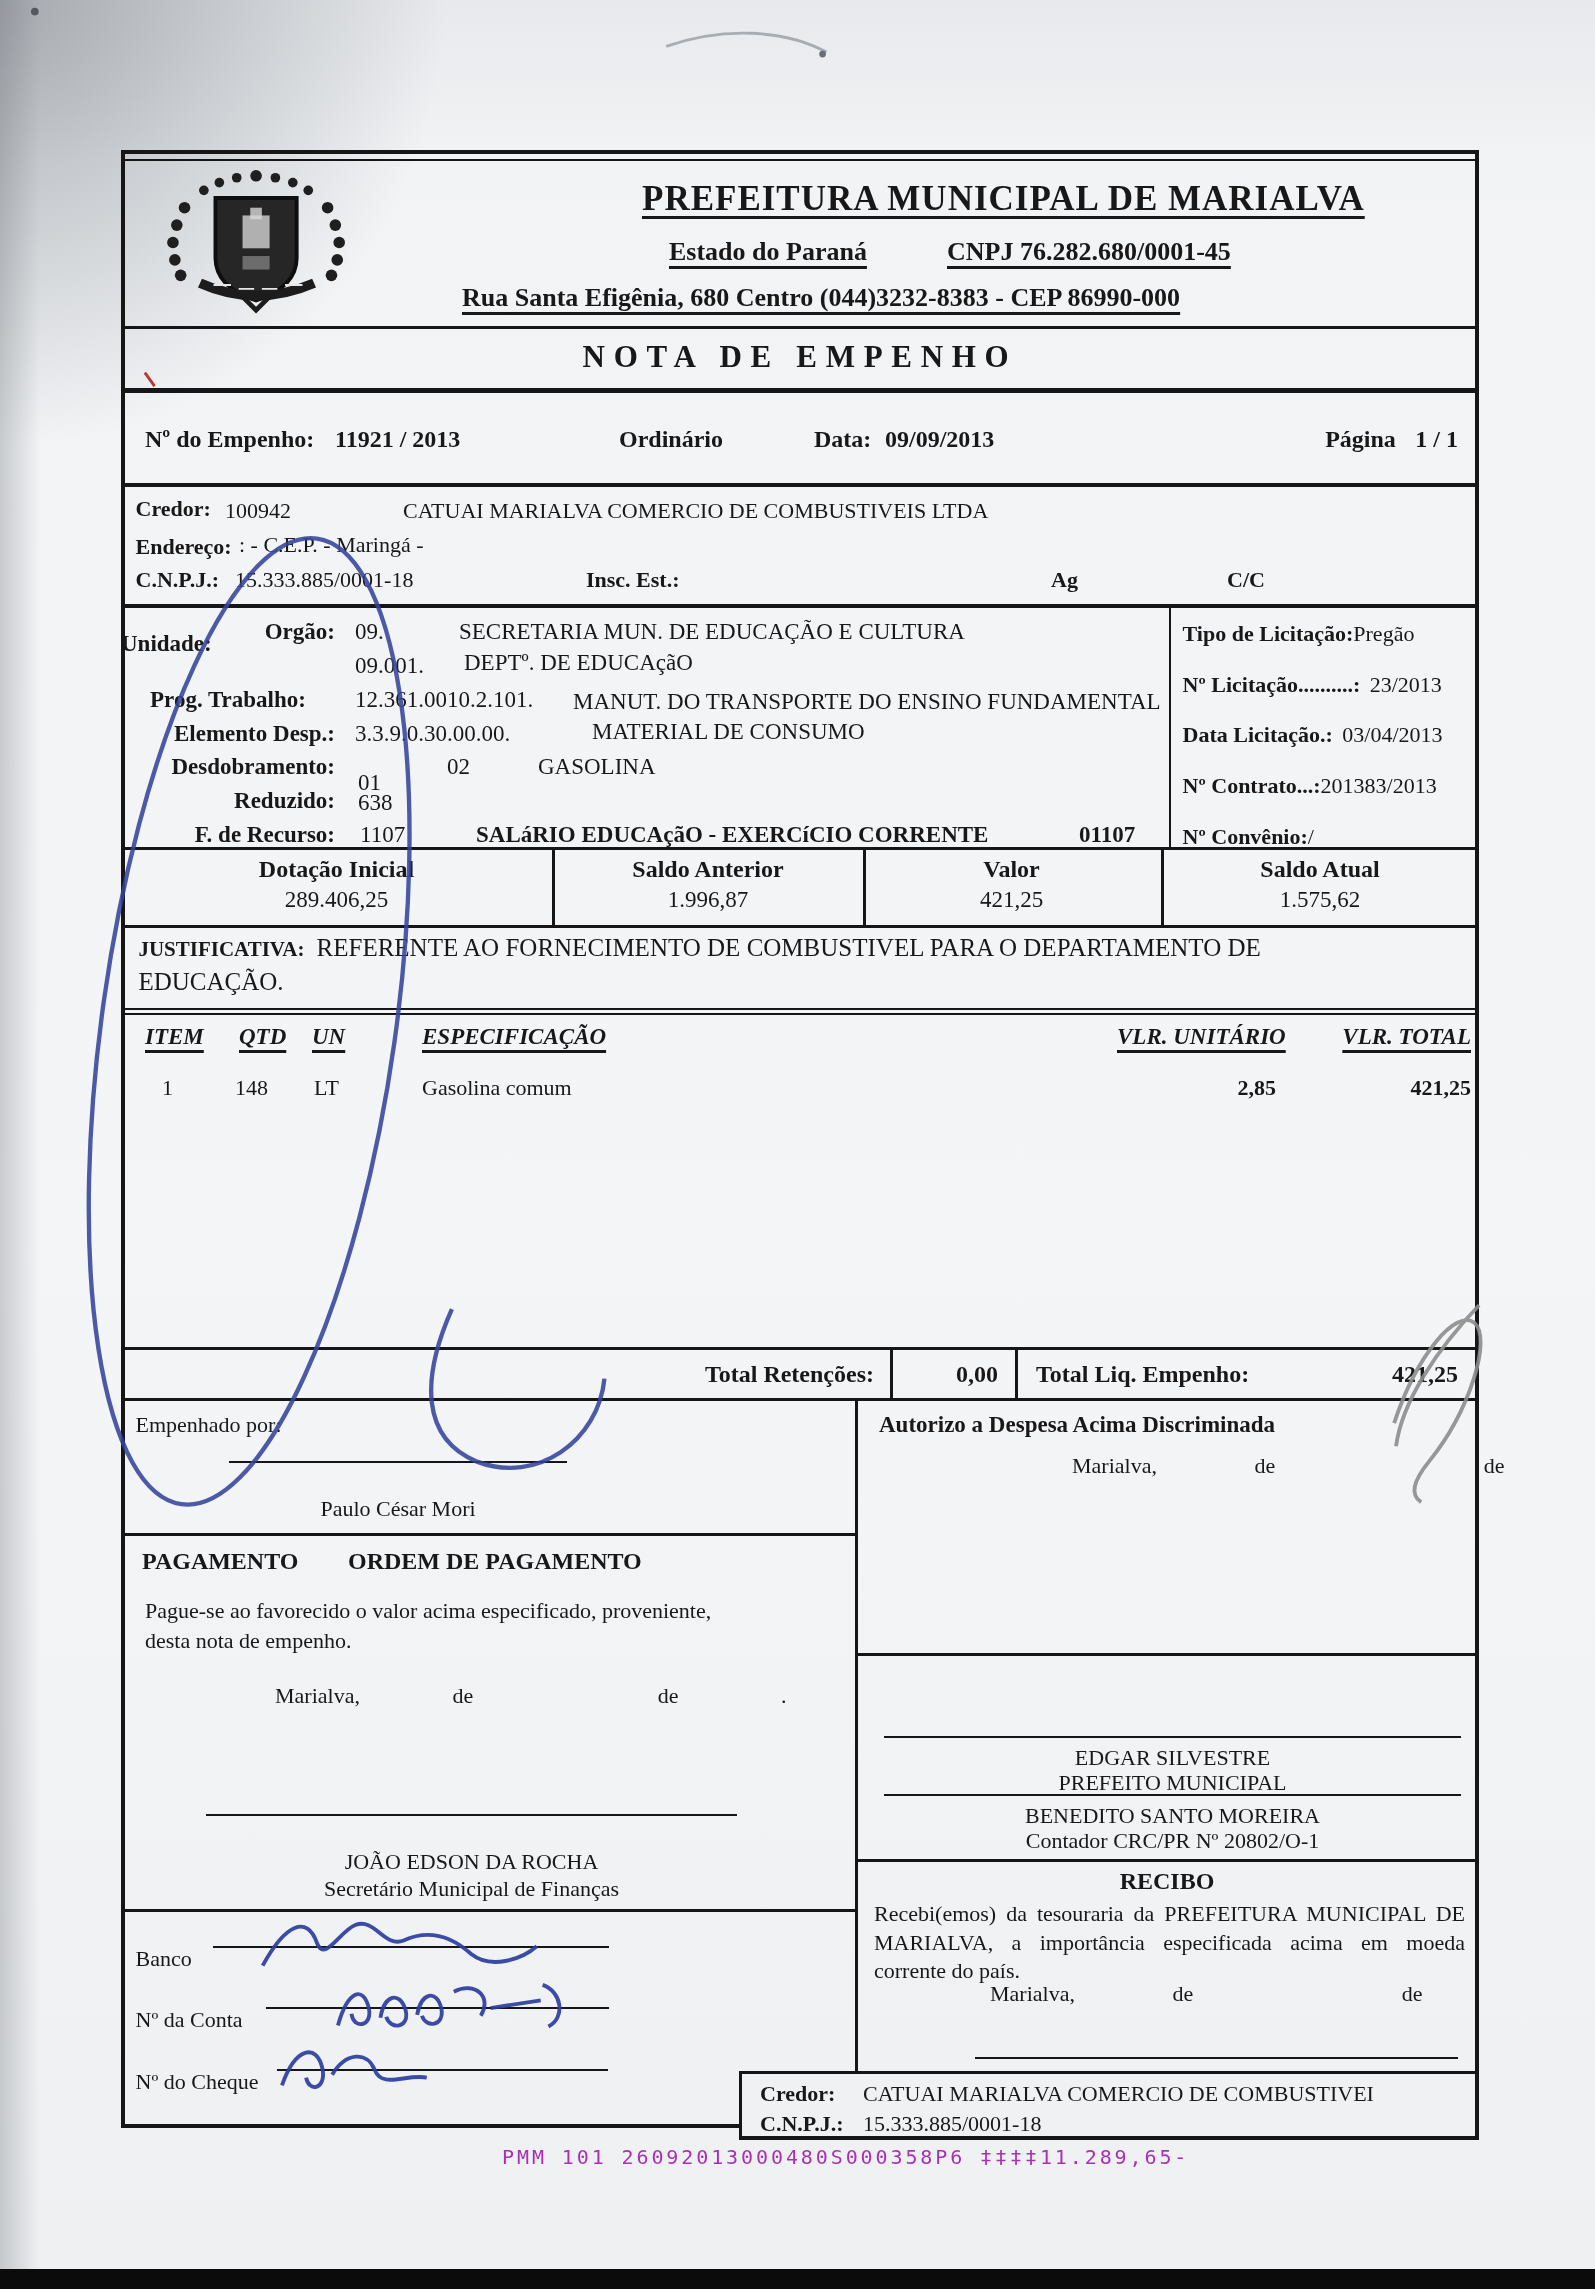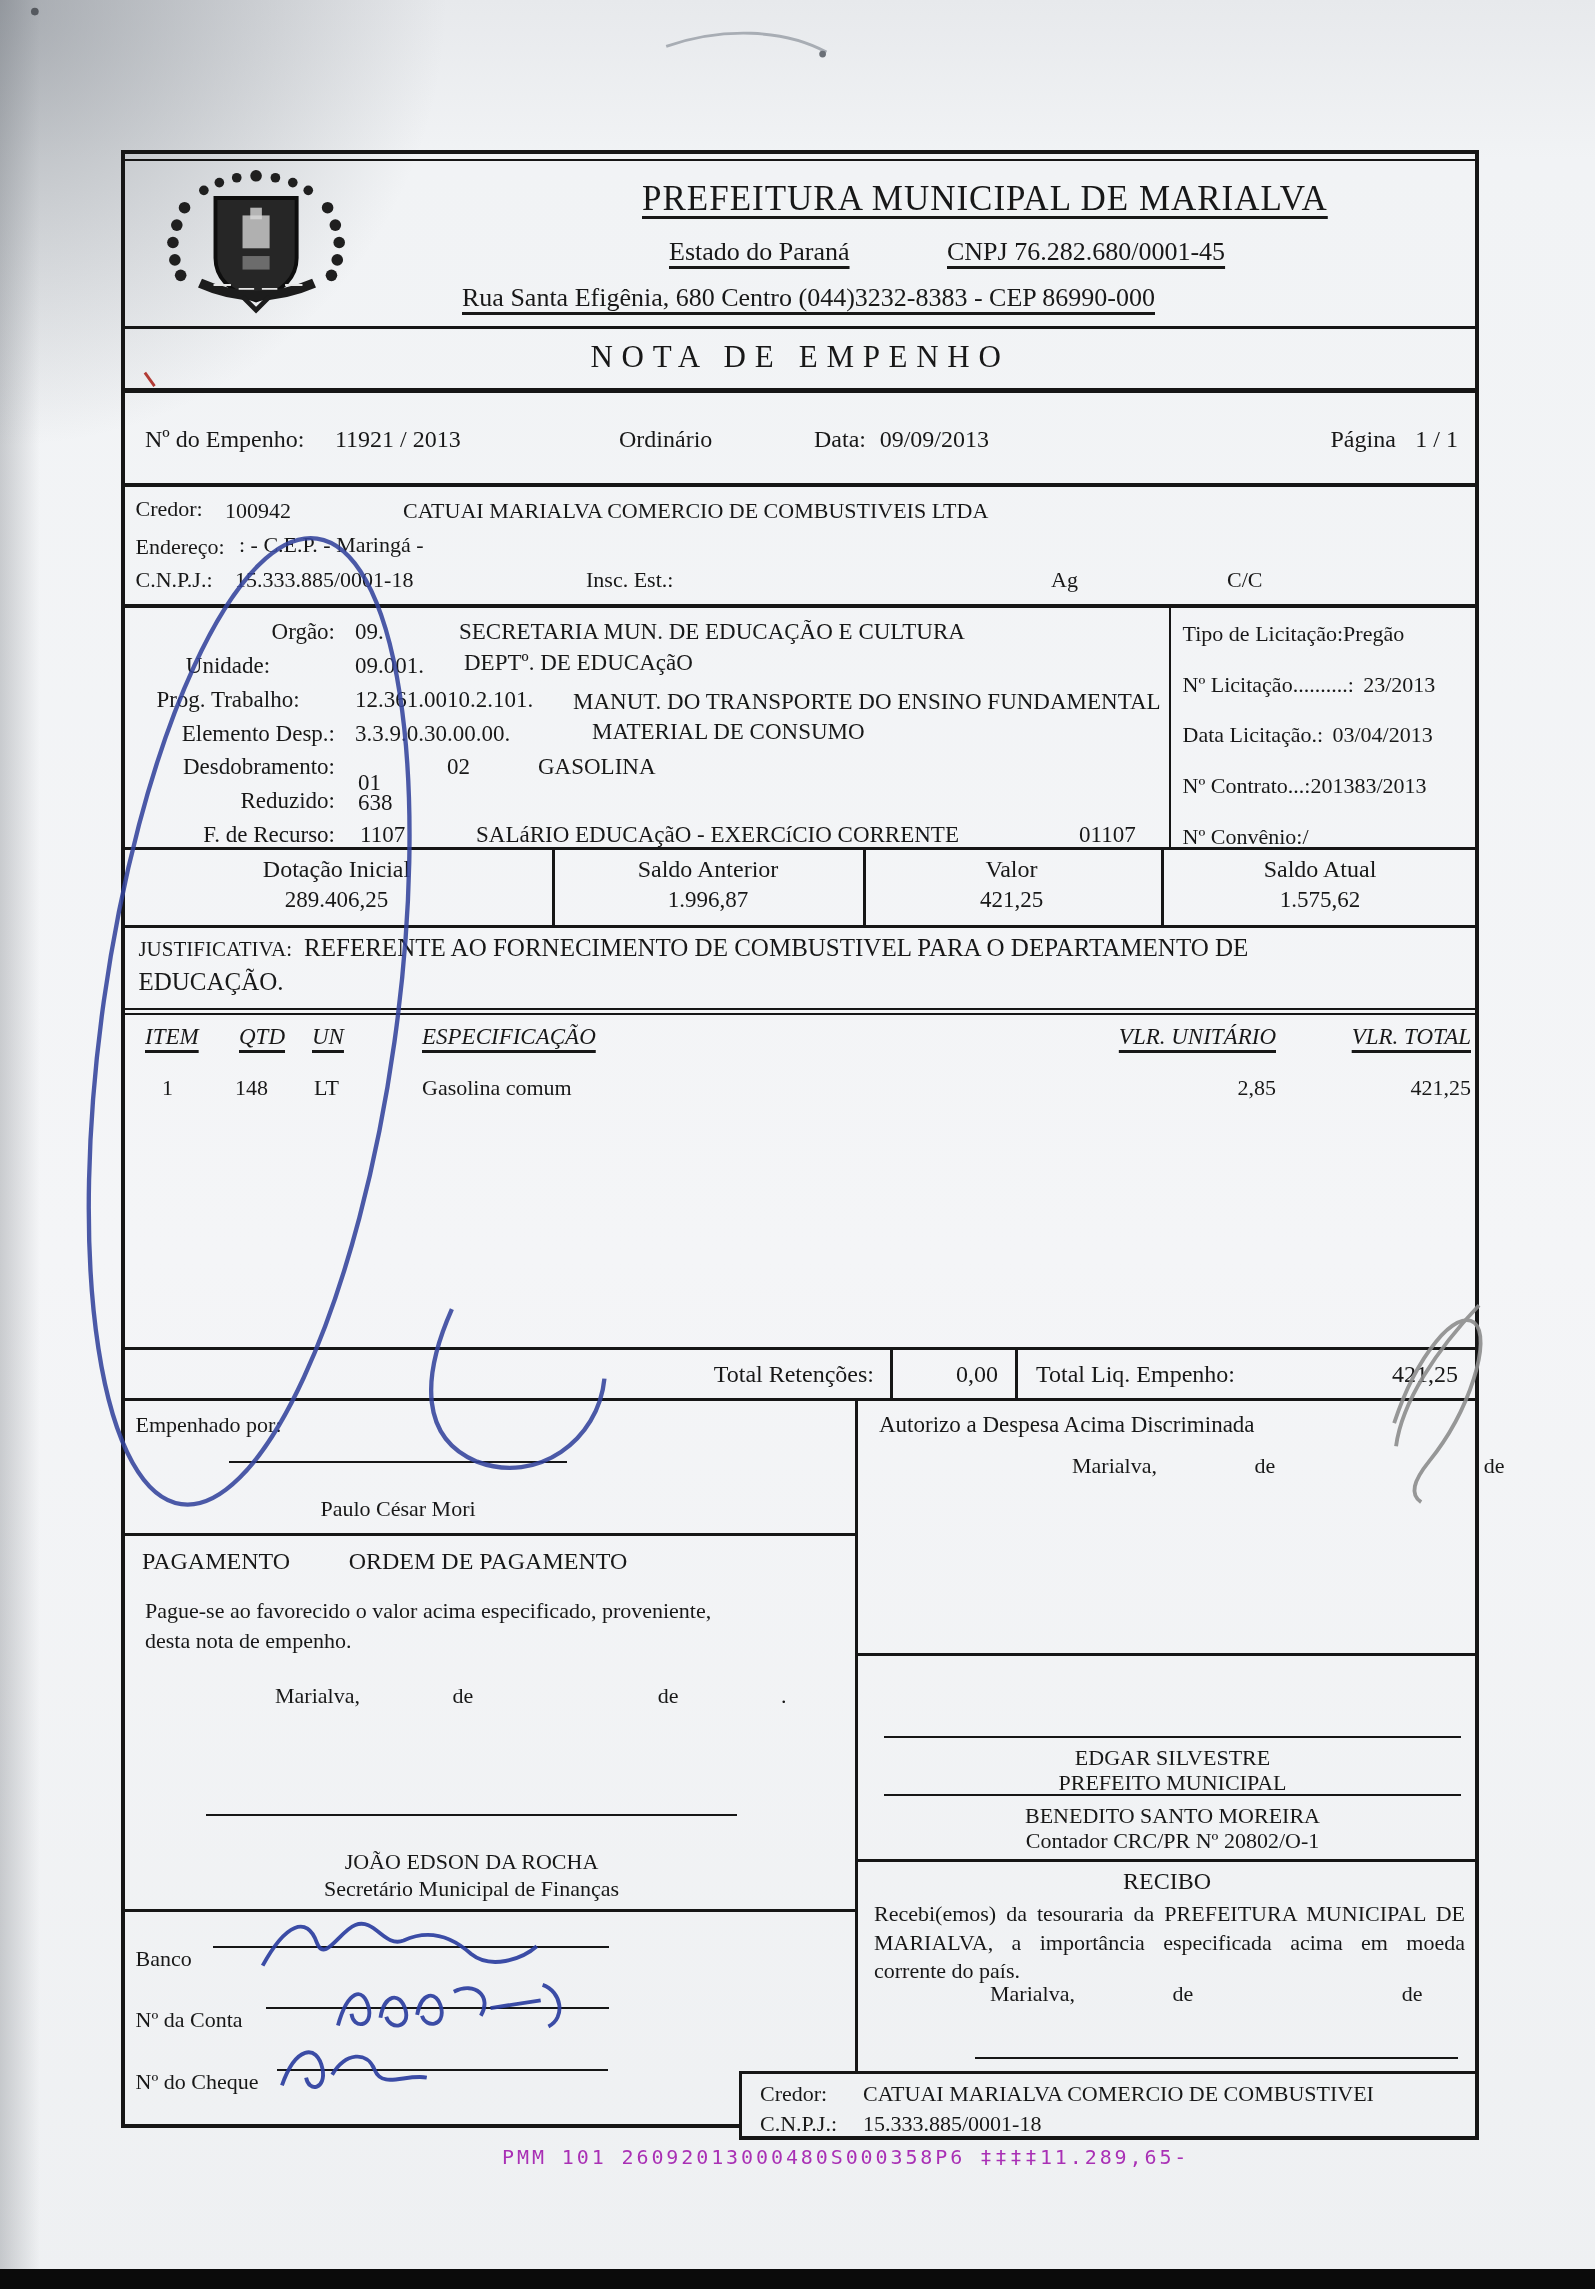--- a/index.html
+++ b/index.html
@@ -12,21 +12,21 @@
   .scanbg{position:absolute;inset:0;
     background:
       radial-gradient(circle at 0% 0%, rgba(110,116,124,.55), rgba(110,116,124,0) 16%),
       linear-gradient(90deg, rgba(90,95,102,.28), rgba(90,95,102,0) 2.5%),
       linear-gradient(180deg,#e7e9ec 0%,#f1f3f5 7%,#f4f5f7 55%,#eef0f2 100%);
   }
   .a{position:absolute;white-space:nowrap}
   .hr{position:absolute;background:#161616}
   .vr{position:absolute;background:#161616}
   .sigline{position:absolute;border-bottom:2.9px solid #161616}
-  .b{font-weight:normal}
+  .b{font-weight:bold}
   .ctr{text-align:center}
   .ital{font-style:italic}
   .uln{text-decoration:underline;text-decoration-thickness:2.9px;text-underline-offset:5.8px}
   #form{position:absolute;left:121px;top:150px;width:1358px;height:1991px;font-size:23px}
   .small{font-size:22px}
   .wrap{white-space:normal}
   .stamp{font-family:"DejaVu Sans Mono",monospace;color:#a21caf;letter-spacing:2.9px;font-size:20px;opacity:.9}
 </style>
 </head>
 <body>
@@ -112,21 +112,21 @@
     <div class="a b" style="left:930px;top:417px">Ag</div>
     <div class="a b" style="left:1106px;top:417px">C/C</div>
   </div>
   <div class="hr" style="left:0;top:454px;width:1358px;height:3.9px"></div>
 
   <div>
     <div class="a b" style="left:0;top:469px;width:214px;text-align:right">Orgão:</div>
     <div class="a" style="left:234px;top:469px">09.</div>
     <div class="a" style="left:338px;top:469px">SECRETARIA MUN. DE EDUCAÇÃO E CULTURA</div>
 
-    <div class="a b" style="left:0;top:503px;width:214px;text-align:center">Unidade:</div>
+    <div class="a b" style="left:0;top:481px;width:214px;text-align:left">Unidade:</div>
     <div class="a" style="left:234px;top:503px">09.001.</div>
     <div class="a" style="left:343px;top:500px">DEPTº. DE EDUCAçãO</div>
 
     <div class="a b" style="left:0;top:537px;width:214px;text-align:center">Prog. Trabalho:</div>
     <div class="a" style="left:234px;top:537px">12.361.0010.2.101.</div>
     <div class="a" style="left:452px;top:539px">MANUT. DO TRANSPORTE DO ENSINO FUNDAMENTAL</div>
 
     <div class="a b" style="left:0;top:571px;width:214px;text-align:right">Elemento Desp.:</div>
     <div class="a" style="left:234px;top:571px">3.3.9.0.30.00.00.</div>
     <div class="a" style="left:471px;top:569px">MATERIAL DE CONSUMO</div>

